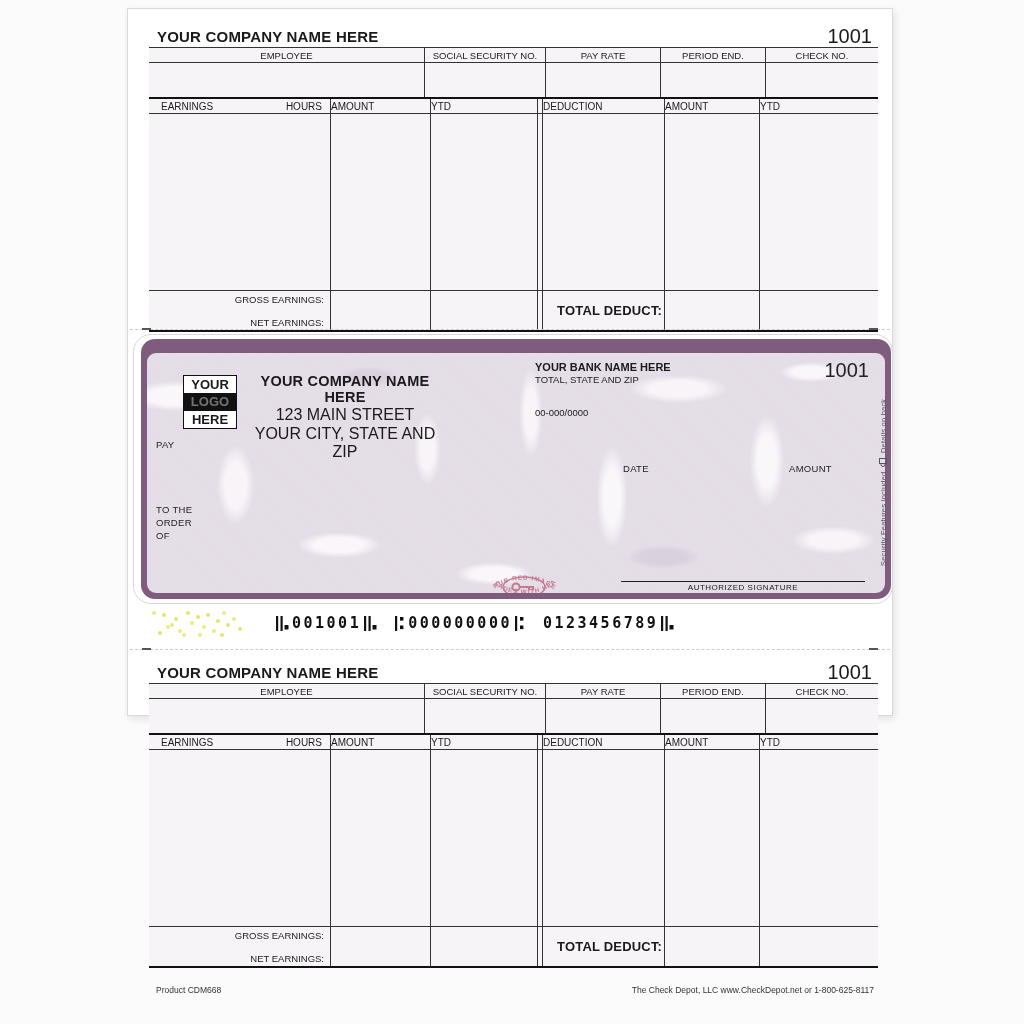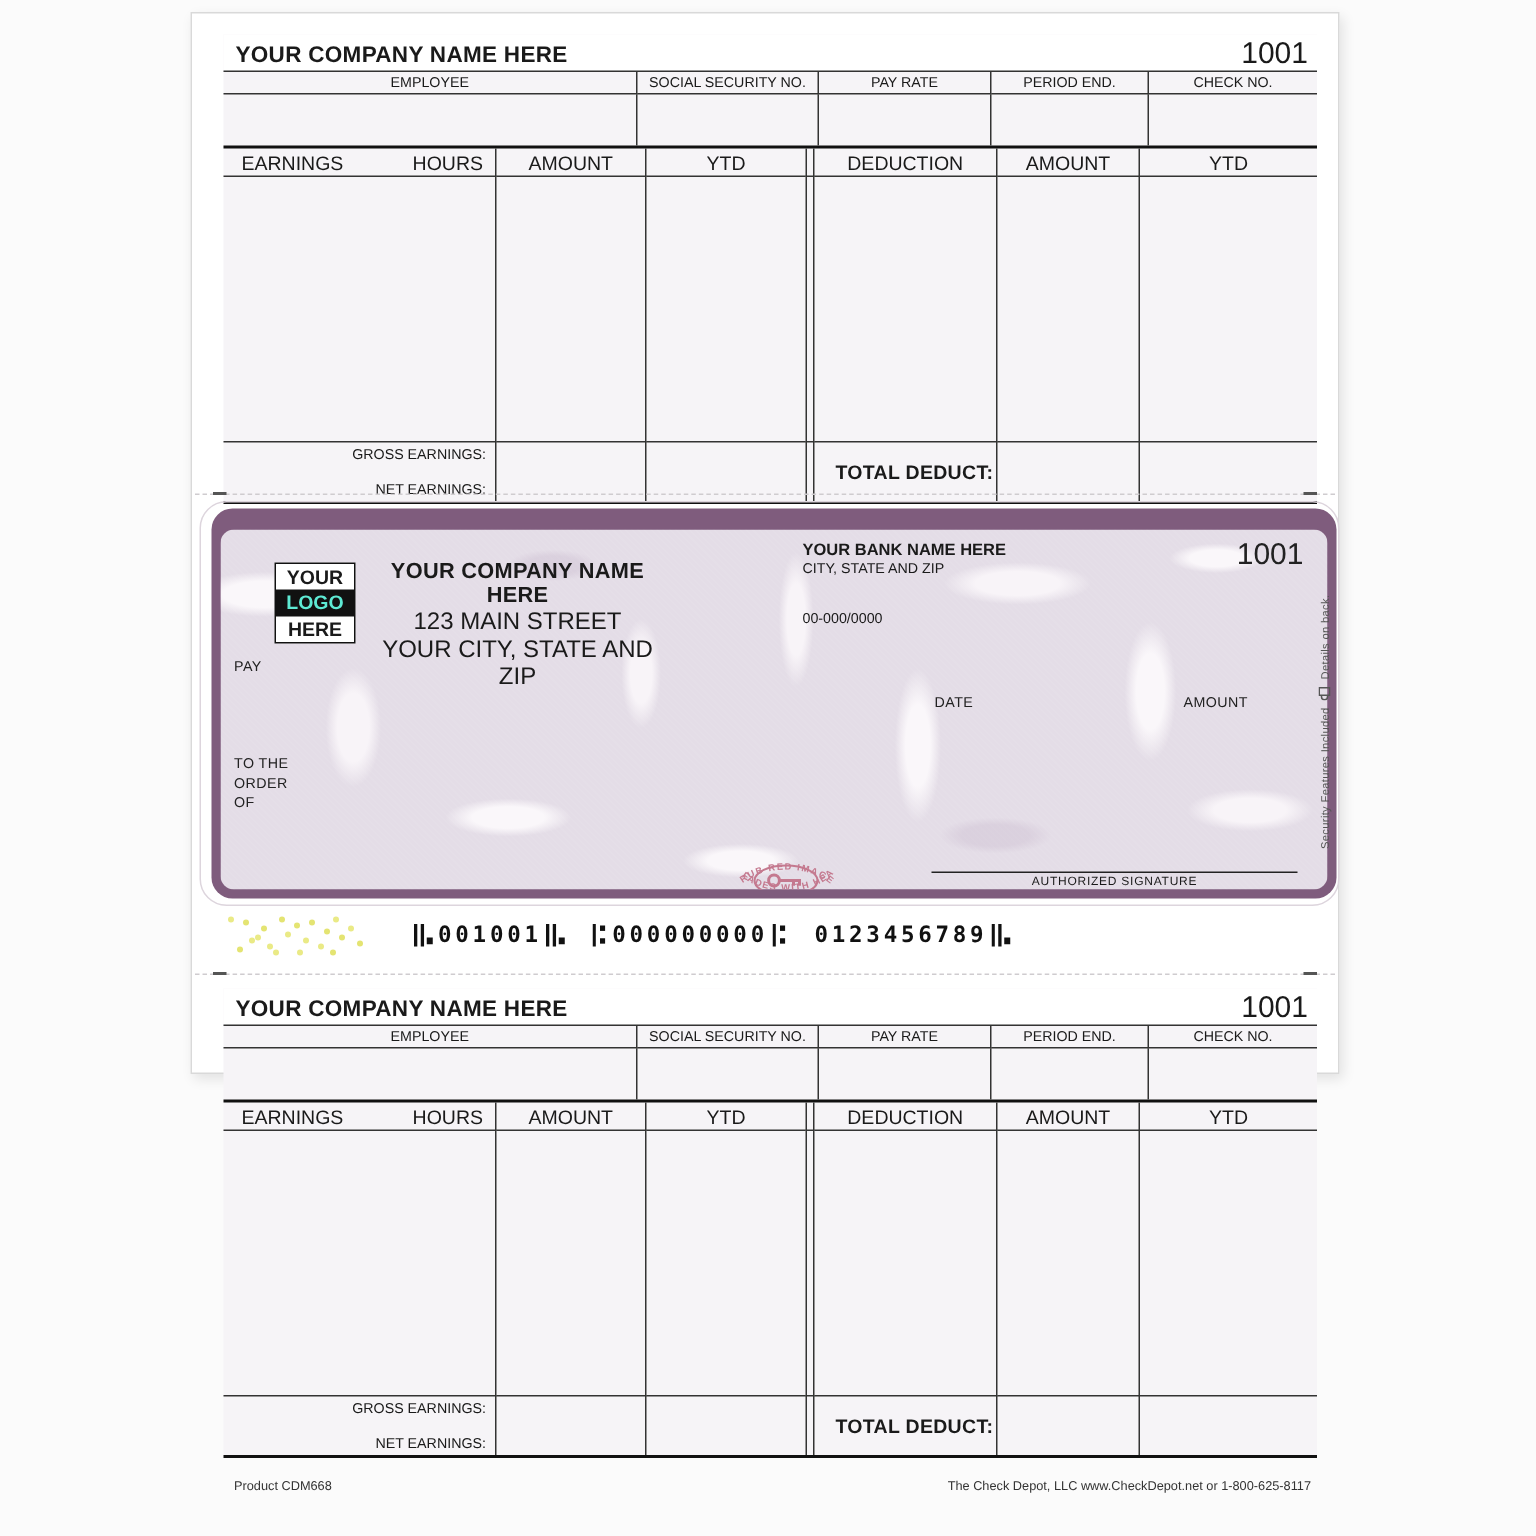--- a/index.html
+++ b/index.html
@@ -11,21 +11,21 @@
   .stub { position:absolute; left:21px; width:729px; background:#f6f4f7; }
   #stub-top { top:14px; } #stub-bottom { top:650px; }
   .stub-head { height:24px; display:flex; align-items:flex-end; justify-content:space-between; padding:0 6px 2px 8px; background:#fff; }
   .stub-company { font-weight:bold; font-size:15px; letter-spacing:.2px; }
   .stub-num { font-size:20px; line-height:18px; }
   .info-grid { display:grid; grid-template-columns:276px 121px 115px 105px 112px; border-top:1.5px solid #333; }
   .info-grid .hc { font-size:9.5px; text-align:center; padding:2px 0 1px; border-bottom:1px solid #333; }
   .info-grid .bc { height:34px; }
   .vr { border-right:1px solid #333; }
   .detail-grid { display:grid; grid-template-columns:182px 100px 106px 6px 122px 95px 118px; border-top:2px solid #111; border-bottom:2.5px solid #111; }
-  .detail-grid .hc { font-size:13px; text-align:center; padding:2px 0 1px; border-bottom:1px solid #333; }
+  .detail-grid .hc { font-size:10px; padding:2px 0 1px; border-bottom:1px solid #333; }
   .detail-grid .hc.split { display:flex; justify-content:space-between; padding:2px 8px 1px 12px; }
   .dbl { border-left:1.5px solid #333; border-right:1.5px solid #333; }
   .detail-grid .bc { height:176px; }
   .detail-grid .sc { height:40px; border-top:1px solid #333; }
   .sum-left { display:flex; flex-direction:column; justify-content:center; align-items:flex-end; gap:12px; padding-right:6px; font-size:9.5px; }
   .sum-td { display:flex; align-items:center; padding-left:14px; font-size:13px; font-weight:bold; letter-spacing:.2px; }
 
   
   .perf { position:absolute; left:2px; right:2px; height:0; border-top:1.5px dashed #cfcccf; }
   .perf::before,.perf::after { content:""; position:absolute; top:-2px; width:9px; height:2px; background:#555; }
@@ -55,21 +55,21 @@
       repeating-linear-gradient(45deg, rgba(255,255,255,.05) 0 1px, rgba(0,0,0,0) 1px 3px);
   }
   .bank-block { position:absolute; left:388px; top:8px; width:170px; text-align:left; }
   .bank-name { font-weight:bold; font-size:11px; }
   .bank-addr { font-size:9.5px; margin-top:1px; }
   .bank-fraction { font-size:9.5px; margin-top:22px; }
   .check-num { position:absolute; right:16px; top:6px; font-size:20px; color:#222; }
   .logo-box { position:absolute; left:36px; top:22px; width:54px; height:54px; border:1.5px solid #111; background:#fff;
               display:flex; flex-direction:column; text-align:center; font-weight:bold; font-size:13px; }
   .logo-box span { flex:1; line-height:17px; }
-  .logo-mid { background:#111; color:#5eead4; }
+  .logo-mid { background:#111; color:#737373; }
   .company-block { position:absolute; left:96px; top:20px; width:204px; text-align:center; }
   .company-name { font-weight:bold; font-size:14.5px; letter-spacing:.2px; }
   .company-addr { font-size:16px; margin-top:1px; }
   .lbl { position:absolute; font-size:9.5px; letter-spacing:.3px; color:#222; }
   .lbl-pay { left:9px; top:86px; }
   .lbl-date { left:476px; top:110px; }
   .lbl-amount { left:642px; top:110px; }
   .lbl-order { left:9px; top:150px; line-height:13px; }
   .seal { position:absolute; left:334px; top:208px; }
   .sig-block { position:absolute; right:20px; top:228px; width:244px; border-top:1.3px solid #222; text-align:center; }
@@ -158,21 +158,21 @@
         <span class="logo-mid">LOGO</span>
         <span>HERE</span>
       </div>
       <div class="company-block">
         <div class="company-name">YOUR COMPANY NAME HERE</div>
         <div class="company-addr">123 MAIN STREET</div>
         <div class="company-addr">YOUR CITY, STATE AND ZIP</div>
       </div>
       <div class="bank-block">
         <div class="bank-name">YOUR BANK NAME HERE</div>
-        <div class="bank-addr">CITY, STATE AND ZIP</div>
+        <div class="bank-addr">TOTAL, STATE AND ZIP</div>
         <div class="bank-fraction">00-000/0000</div>
       </div>
       <div class="lbl lbl-pay">PAY</div>
       <div class="lbl lbl-date">DATE</div>
       <div class="lbl lbl-amount">AMOUNT</div>
       <div class="lbl lbl-order">
         <div>TO THE</div>
         <div>ORDER</div>
         <div>OF</div>
       </div>

